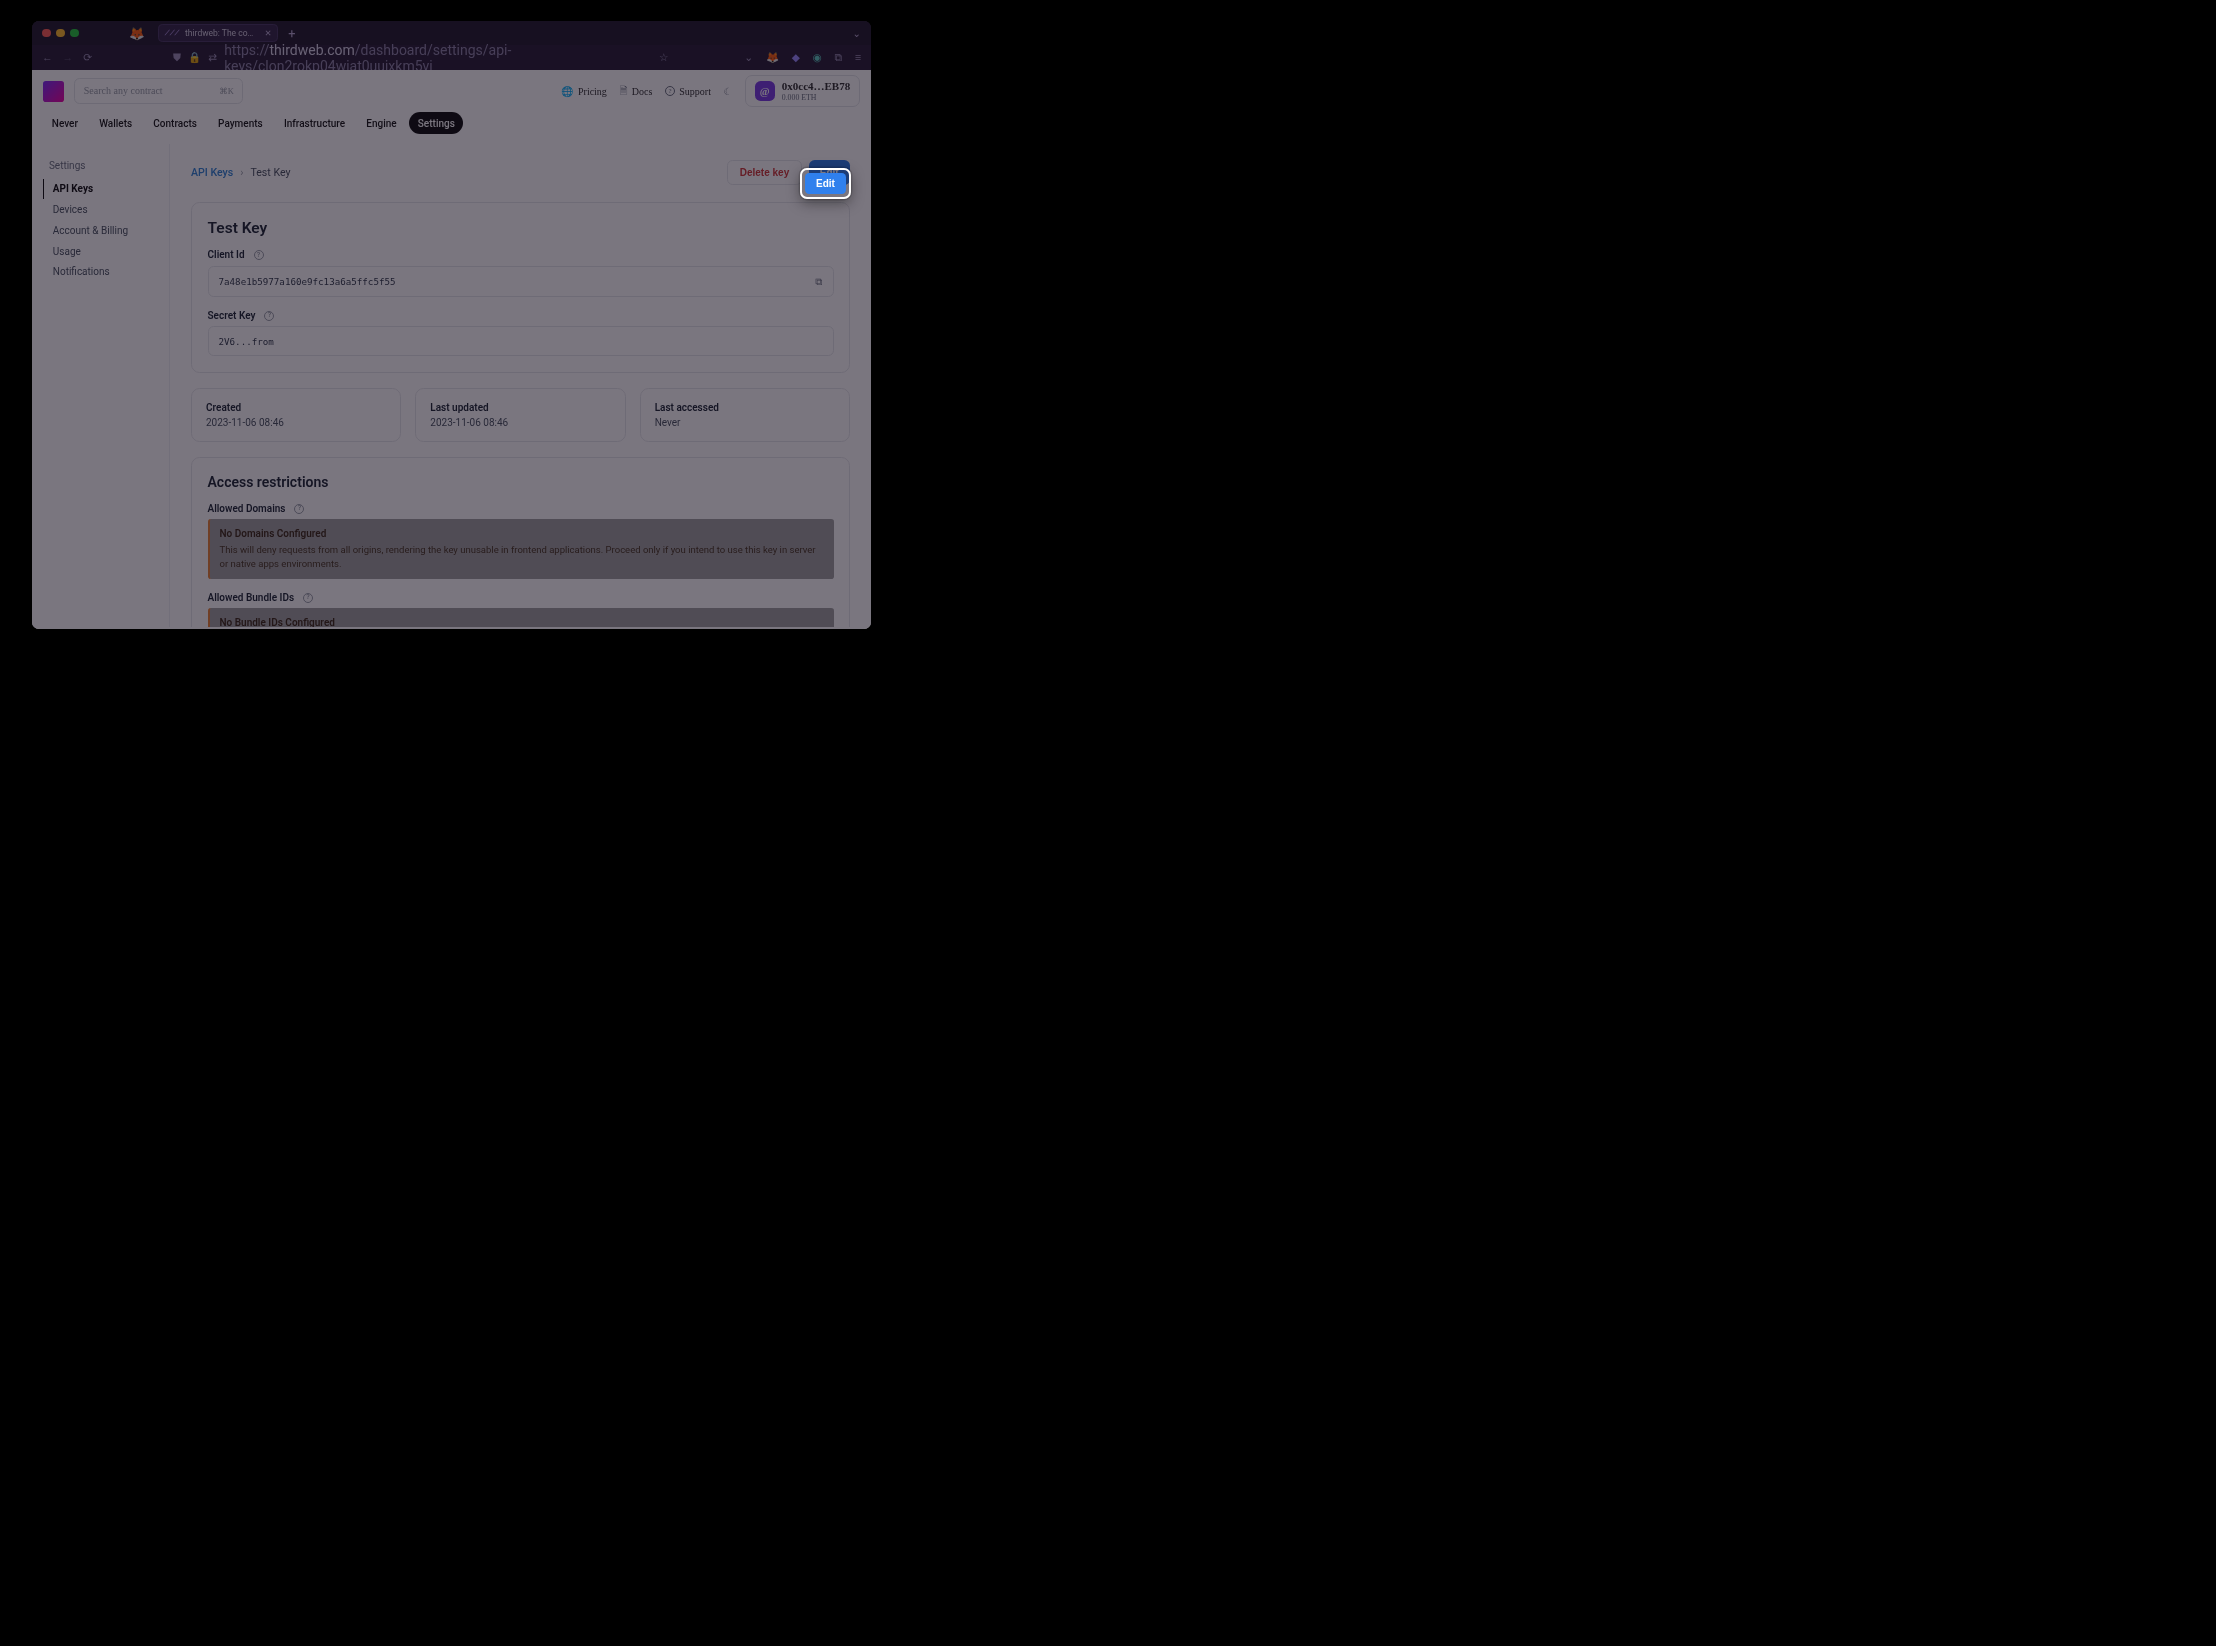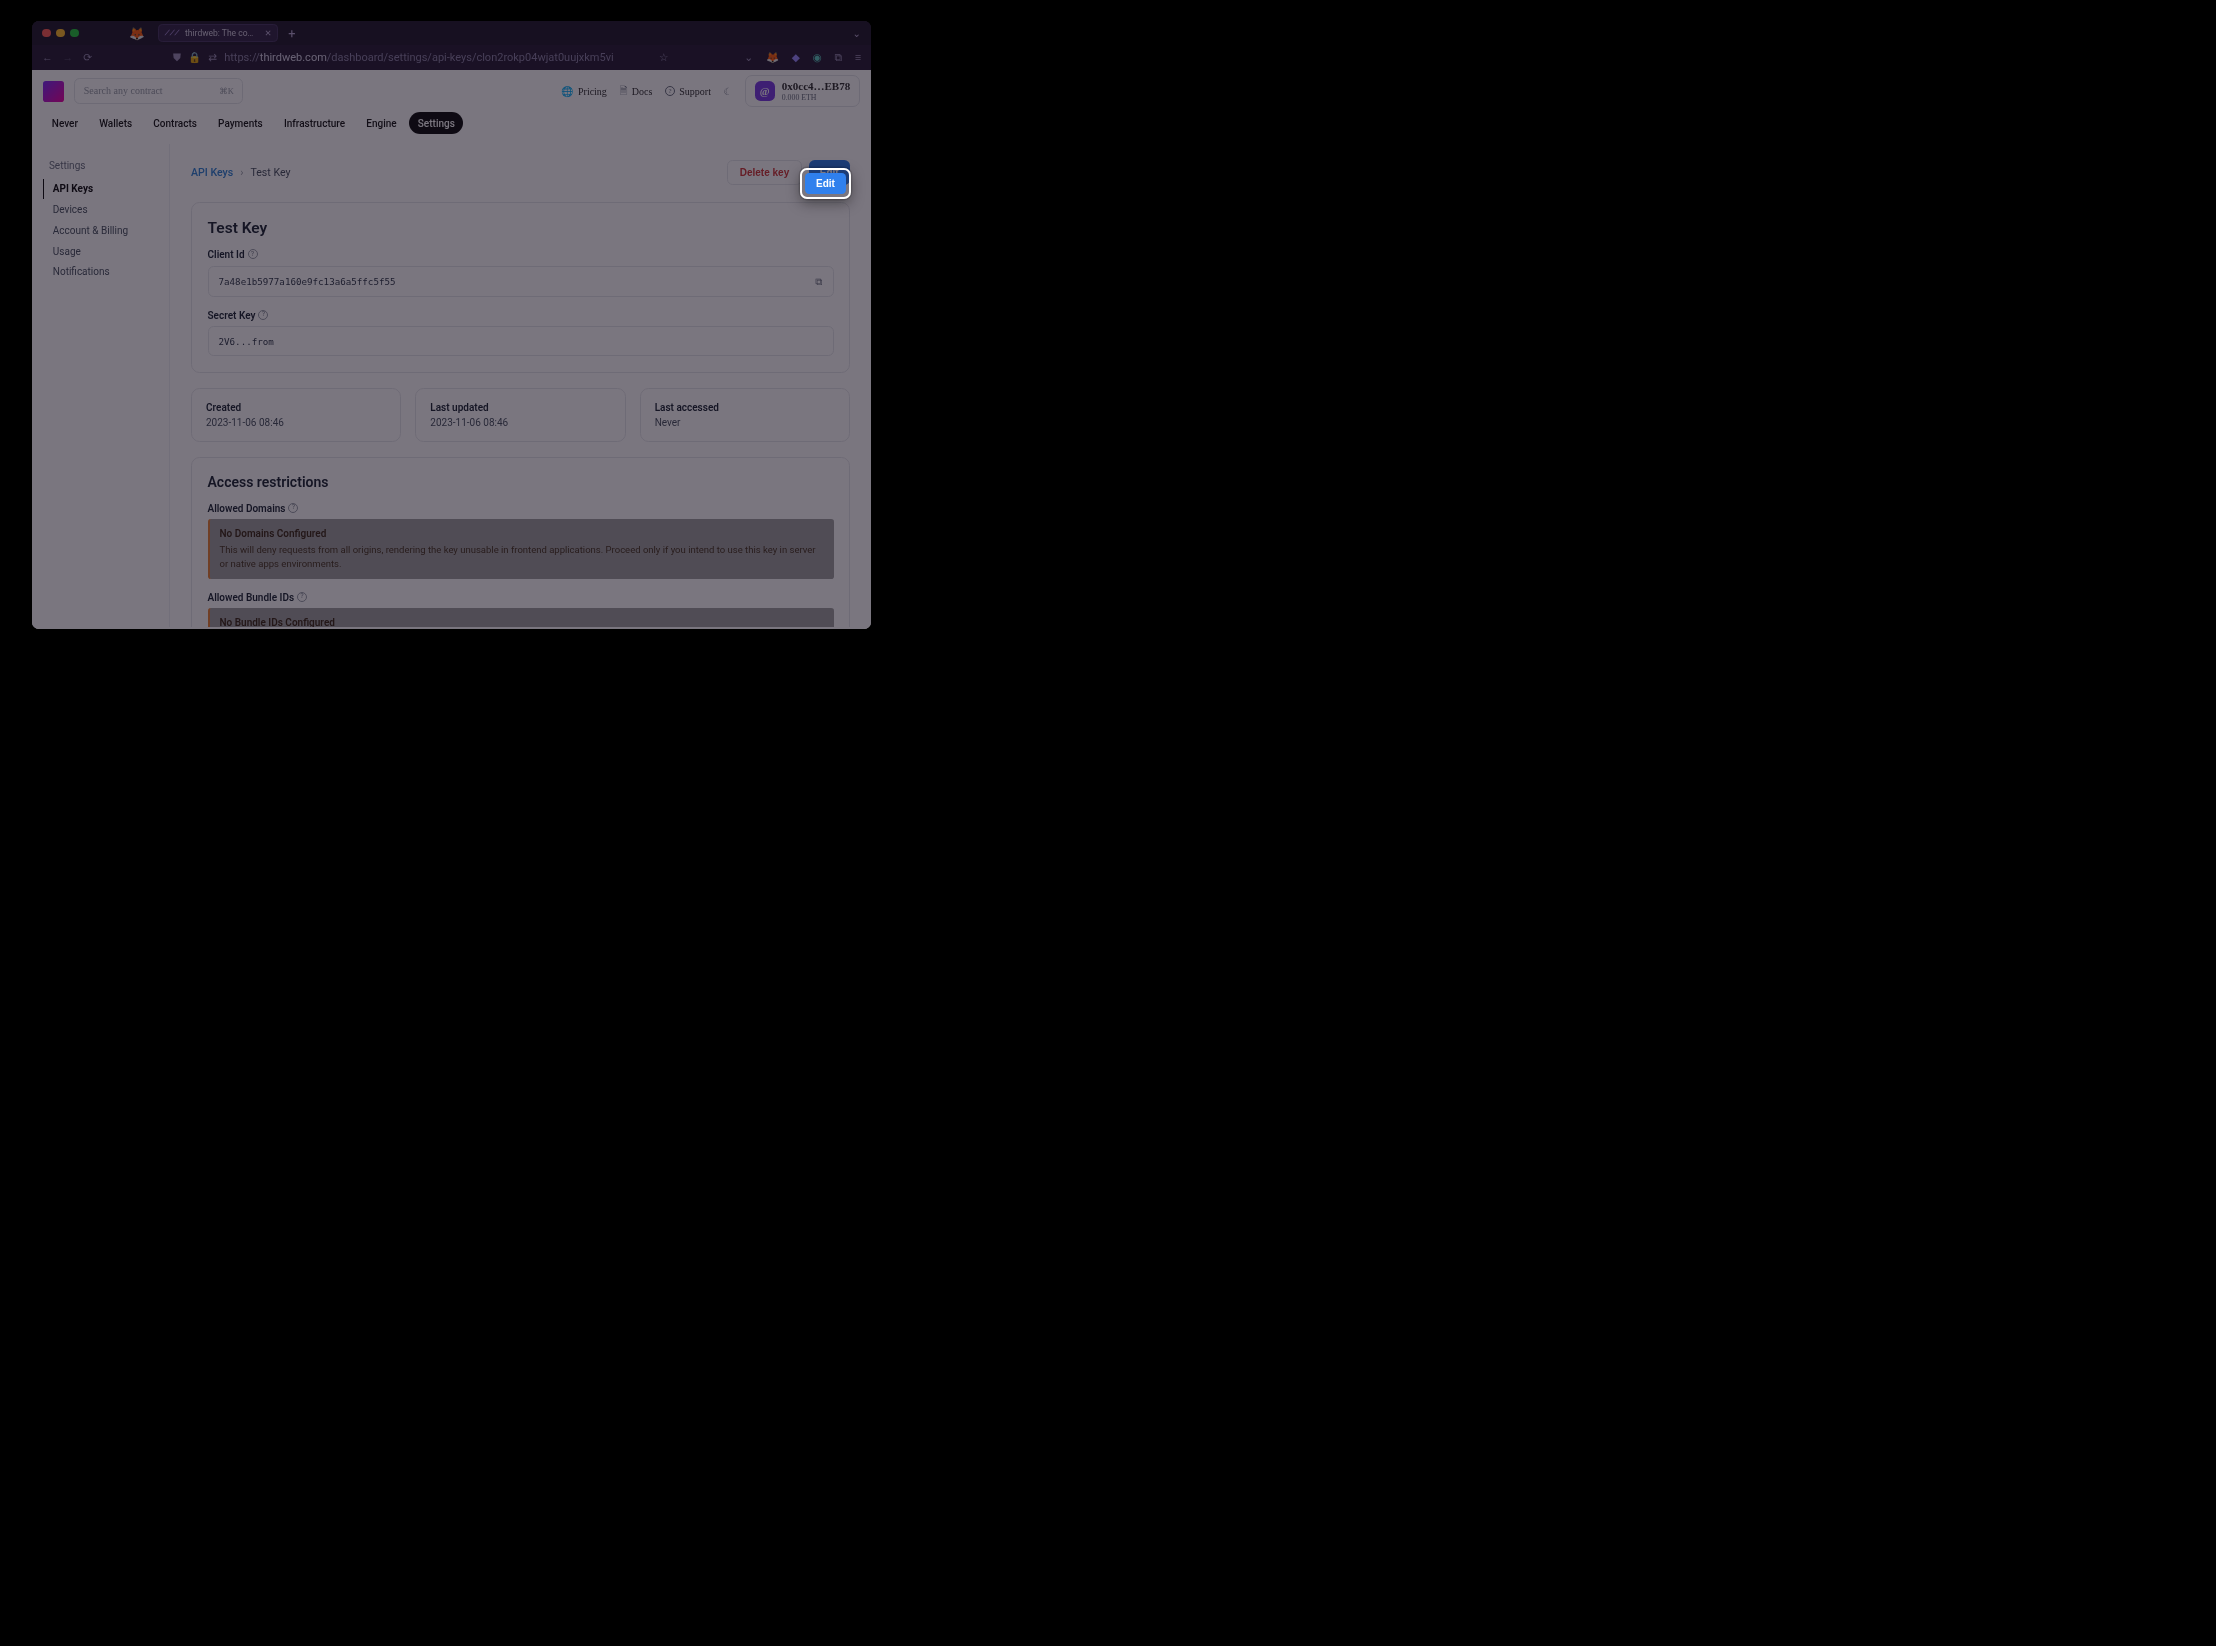--- a/index.html
+++ b/index.html
@@ -58,21 +58,21 @@
     height: 25.4px;
     background: #2a2138;
     display: flex;
     align-items: center;
     padding: 0 10px;
     gap: 10px;
   }
   .tool-icon{color:#9e91b8;font-size:10.6px;cursor:pointer;}
   .tool-icon.disabled{opacity:.4;}
   .url-sec{display:flex;align-items:center;gap:7px;margin-left:71px;}
-  .url-text{color:#8f84a8;font-size:11px;}
+  .url-text{color:#8f84a8;font-size:14px;}
   .url-text .domain{color:#d9d2e8;}
   .toolbar-right{margin-left:auto;display:flex;align-items:center;gap:12.7px;}
   .star-icon{color:#9e91b8;font-size:10.6px;margin-right:63px;}
   
   .app {
     position:absolute;
     top:49px; left:0; right:0; bottom:0;
     background:#fff;
     overflow:hidden;
     color:#1a1a1a;
@@ -166,21 +166,21 @@
   .btn{padding:6.3px 11.3px;border-radius:5.6px;font-size:10px;font-weight:600;cursor:pointer;border:none;}
   .btn-delete{background:#fff;border:0.7px solid #e5e7eb;color:#d13b3b;}
   .btn-edit{background:#2f80ed;color:#fff;}
   
   .card{
     border:0.7px solid #e5e7eb;border-radius:8.5px;
     padding:15.5px;
     margin-bottom:15.5px;
   }
   .card h2{font-size:15.5px;font-weight:600;margin-bottom:12.7px;color:#1f2937;}
-  .field-label{font-size:10px;font-weight:600;color:#1f2937;display:flex;align-items:flex-start;gap:3px;margin-bottom:5.6px;}
+  .field-label{font-size:10px;font-weight:600;color:#1f2937;display:flex;align-items:flex-end;gap:9px;margin-bottom:5.6px;}
   .field-help{color:#9aa0a9;font-size:9.2px;}
   .field-box{
     border:0.7px solid #e5e7eb;border-radius:5.6px;
     background:#fff;
     padding:8.5px 10px;
     font-family:ui-monospace,Menlo,monospace;
     font-size:9.2px;color:#374151;
     display:flex;align-items:center;
     margin-bottom:12.7px;
     gap:7px;

